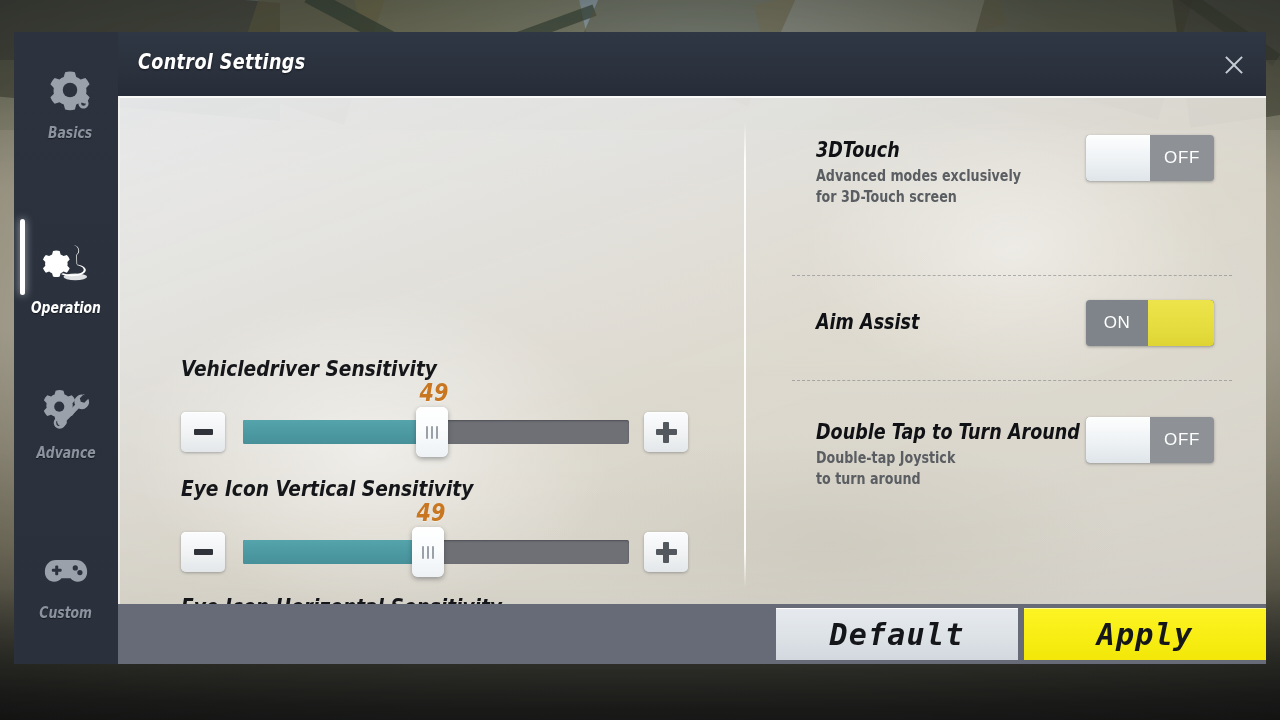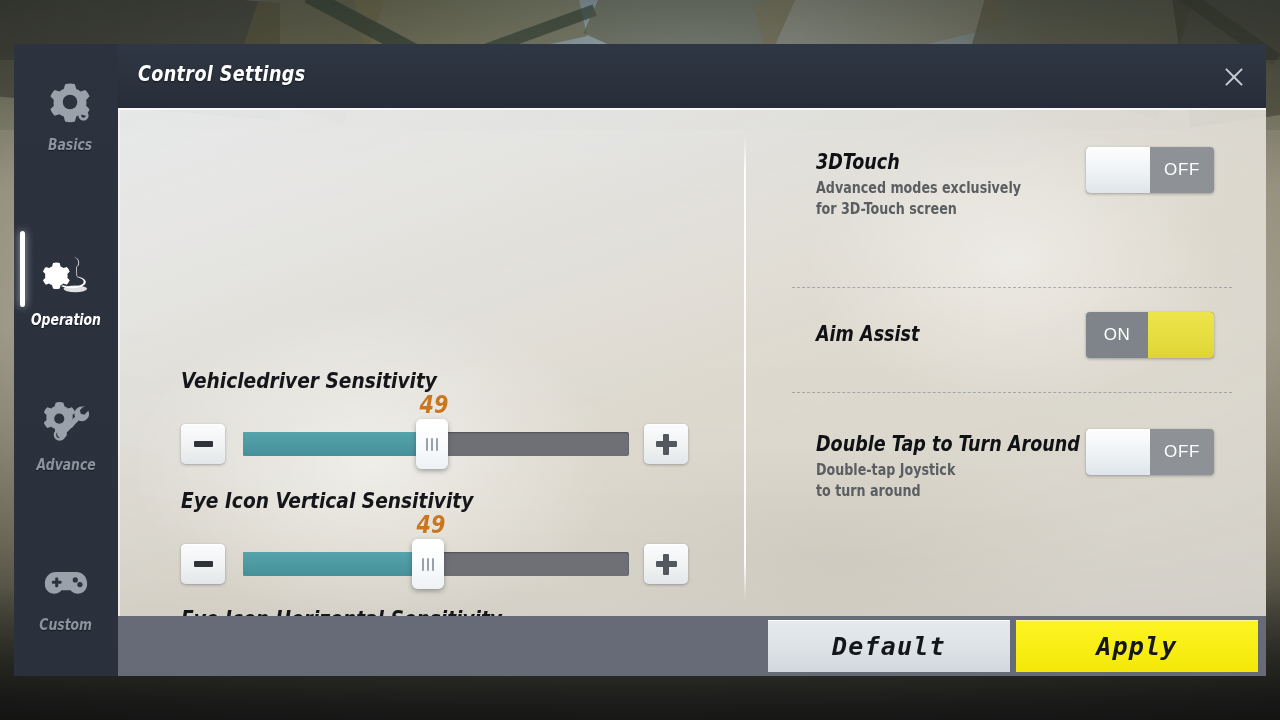--- a/index.html
+++ b/index.html
@@ -48,21 +48,21 @@
 
   
   #dim {
     position: absolute; inset: 0;
     background: rgba(16,20,28,0.18);
   }
 
   
   #dialog {
     position: absolute;
-    left: 14px; top: 44px;
+    left: 14px; top: 32px;
     width: 1252px; height: 632px;
   }
 
   
   #header {
     position: absolute; left: 0; top: 0; right: 0; height: 64px;
     background: linear-gradient(180deg, #2f3744 0%, #2b323e 60%, #262d38 100%);
   }
   #header-title {
     position: absolute; left: 124px; top: 18px;
@@ -304,37 +304,36 @@
   
   #footer {
     position: absolute; left: 104px; right: 0; bottom: 0;
     height: 60px;
     background: #666b77;
     display: flex; align-items: center; justify-content: flex-end;
   }
   .footer-btn {
     height: 52px;
     display: flex; align-items: center; justify-content: center;
-    font-size: 25px;
+    font-size: 30px;
     font-weight: bold;
     font-style: italic;
     letter-spacing: 1.2px;
     cursor: pointer;
     font-family: "DejaVu Sans Mono","Liberation Mono", monospace;
   }
   #default-btn {
     width: 242px;
     margin-right: 6px;
     background: linear-gradient(180deg, #e6eaee 0%, #dde2e7 55%, #d2d8de 100%);
     color: #14161a;
     box-shadow: inset 0 1px 0 rgba(255,255,255,.9);
   }
   #apply-btn {
     width: 242px;
-    margin-right: 8px;
     background: linear-gradient(180deg, #fdf424 0%, #f8ee14 55%, #f2e708 100%);
     color: #14161a;
     box-shadow: inset 0 1px 0 rgba(255,255,255,.55);
   }
 </style>
 </head>
 <body>
 
 <div id="bg">
   <div id="bg-top">

